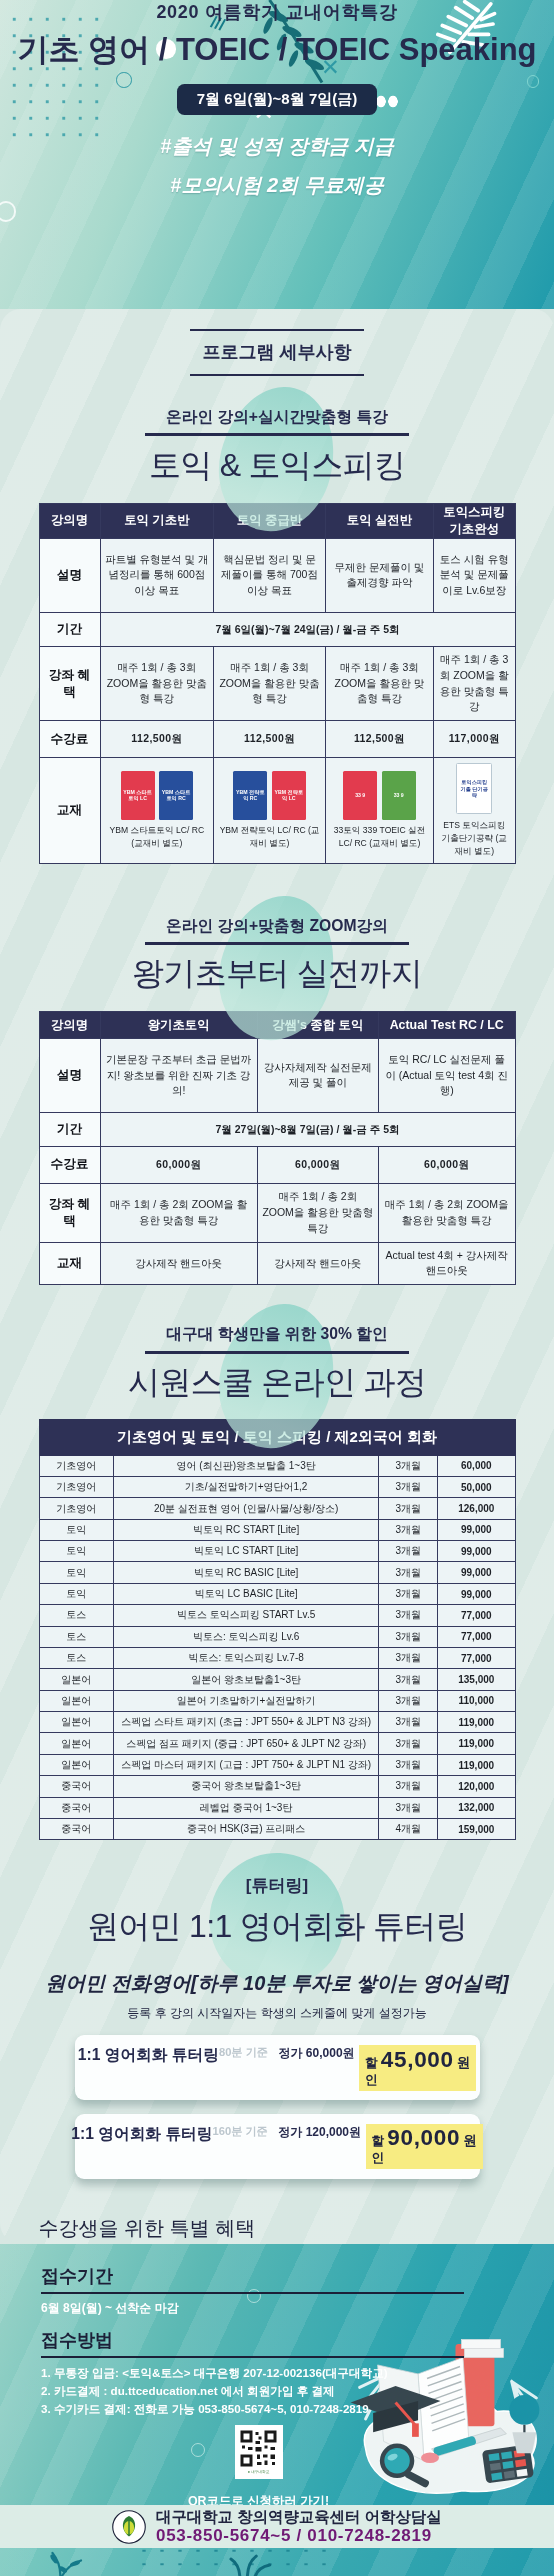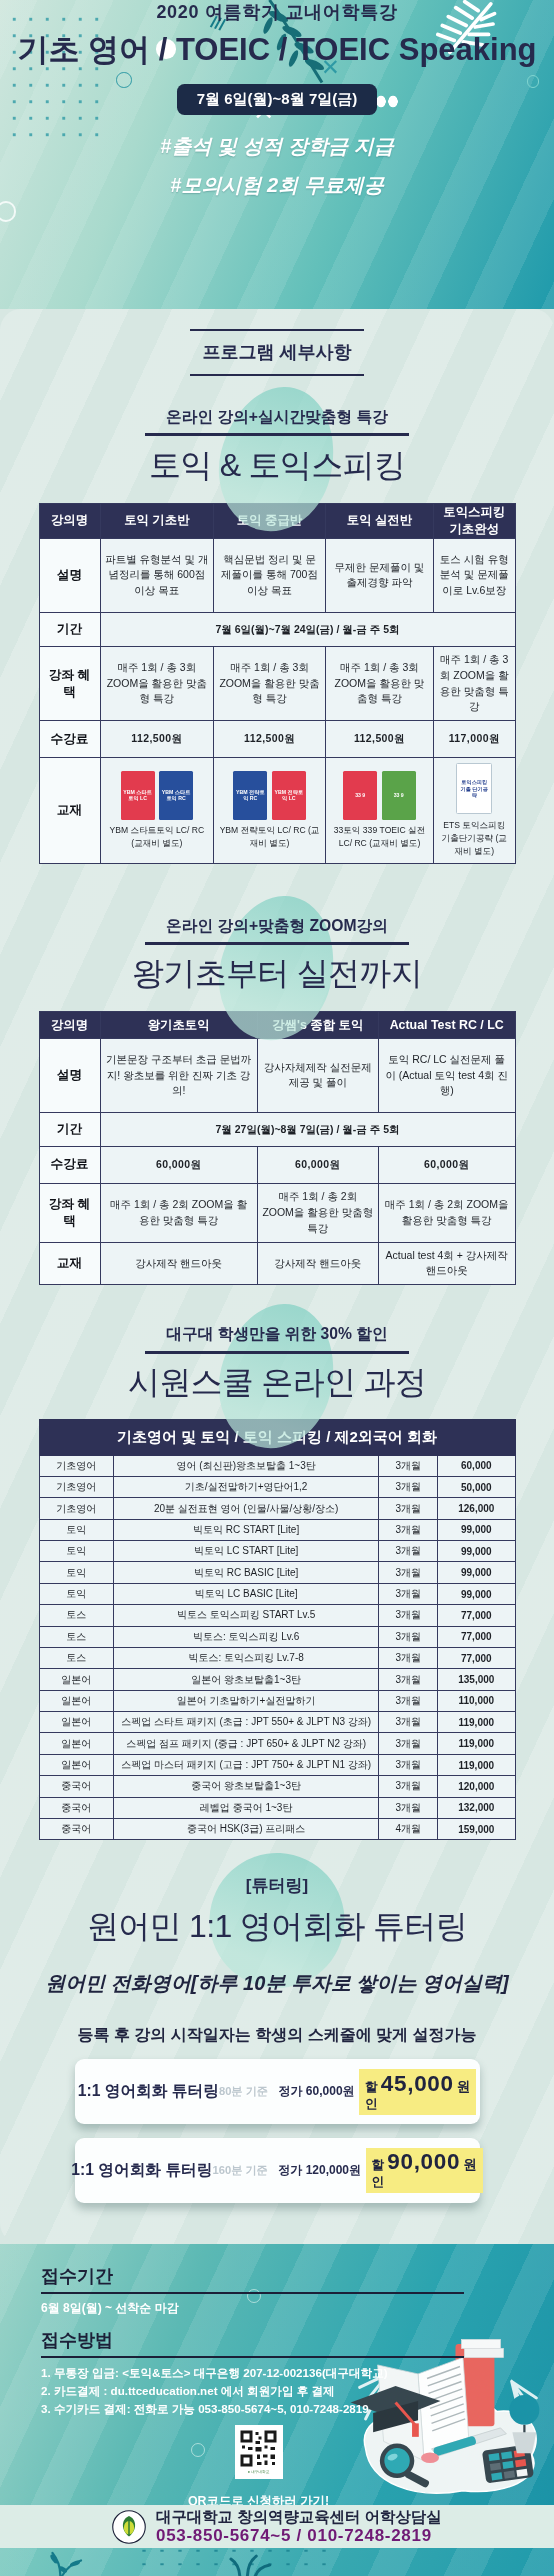--- a/index.html
+++ b/index.html
@@ -66,23 +66,23 @@
   .stable{width:477px;margin:13.5px auto 0;}
   .stable td{border:0.7px solid #35395e;background:#edf4f6;font-size:10px;color:#1d2026;
       height:19px;padding:0.7px 4.5px;text-align:center;}
   .stable .band{background:#2e3156;color:#fff;font-size:15px;font-weight:800;height:33px;border:0.7px solid #2e3156;}
   .s-cat{width:69px;} .s-course{width:274px;} .s-term{width:52px;}
   .s-price{width:70px;font-size:11.2px;font-weight:800;color:#14161c;}
 
   
   .tut-tag{position:relative;font-size:17px;font-weight:800;color:#262a4d;}
   .script-line{position:relative;margin-top:21px;font-size:20px;font-weight:bold;font-style:italic;color:#20243f;}
-  .tut-note{position:relative;margin-top:28px;font-size:16px;font-weight:bold;color:#20243f;}
+  .tut-note{position:relative;margin-top:8px;font-size:12px;font-weight:normal;color:#20243f;}
   .tcard{position:relative;width:381px;margin:13.5px auto 0;background:#fcfefe;border-radius:9px;
-      box-shadow:0 5.2px 9px rgba(30,70,70,.28);padding:9.7px 12px;display:flex;align-items:center;
+      box-shadow:0 5.2px 9px rgba(30,70,70,.28);padding:9.7px 12px;display:flex;align-items:flex-start;
       justify-content:center;}
   .tcard-name{font-size:15.7px;font-weight:800;color:#262a4d;white-space:nowrap;}
   .tcard-badge{font-size:11.2px;font-weight:800;color:#bcc7ce;text-shadow:0.7px 0.7px 0 #fff;white-space:nowrap;}
   .tcard-regular{font-size:12px;font-weight:bold;color:#262a4d;margin-left:10.5px;white-space:nowrap;}
   .tcard-sale{background:#f7ec82;padding:1.5px 6px 2.2px;display:flex;align-items:baseline;gap:3px;margin-left:4.5px;}
   .sale-label{font-size:12.7px;font-weight:800;color:#20243f;}
   .sale-value{font-size:22.5px;font-weight:800;color:#20243f;letter-spacing:0.7px;}
   .sale-unit{font-size:13.5px;font-weight:800;color:#20243f;}
 
   

